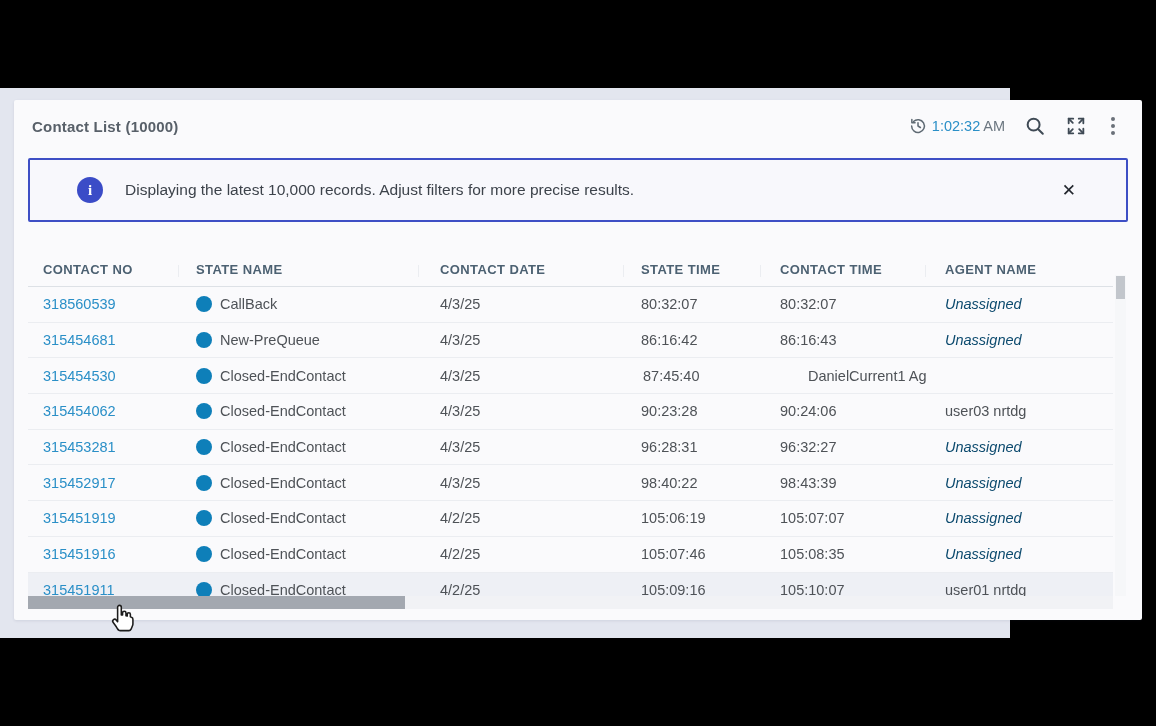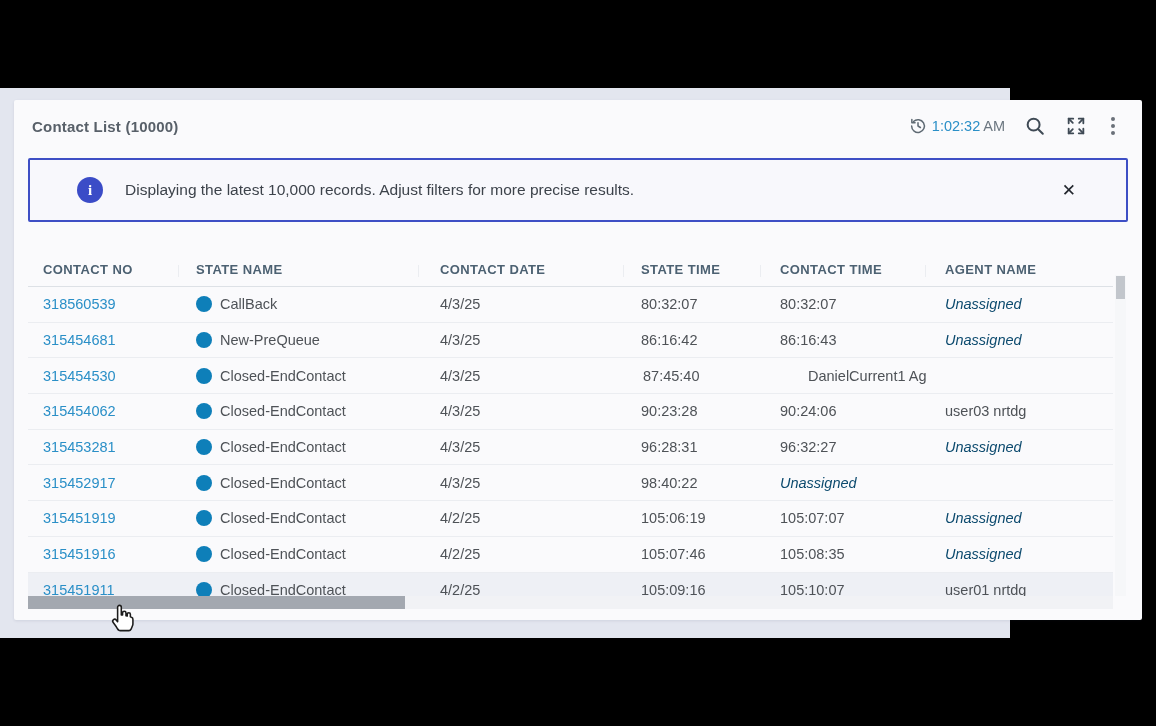--- a/index.html
+++ b/index.html
@@ -198,20 +198,21 @@
           <div class="tr">
         <div class="td c1">
               <a>315452917</a>
             </div>
         <div class="td c2">
               <span class="state-dot"></span>
               <span>Closed-EndContact</span>
             </div>
         <div class="td c3">4/3/25</div>
         <div class="td c4">98:40:22</div>
+        <div class="td c5">98:43:39</div>
         <div class="td c6 italic">Unassigned</div>
       </div>
           <div class="tr">
         <div class="td c1">
               <a>315451919</a>
             </div>
         <div class="td c2">
               <span class="state-dot"></span>
               <span>Closed-EndContact</span>
             </div>

